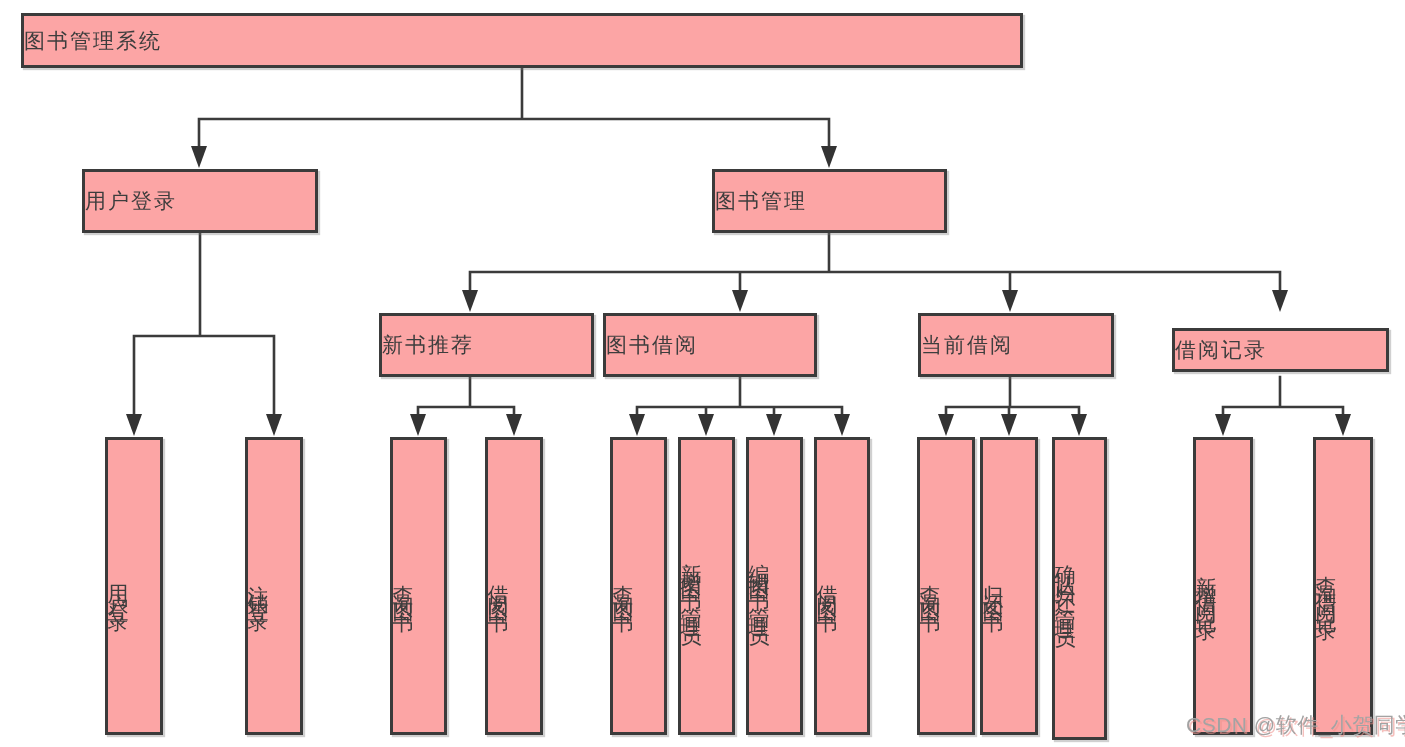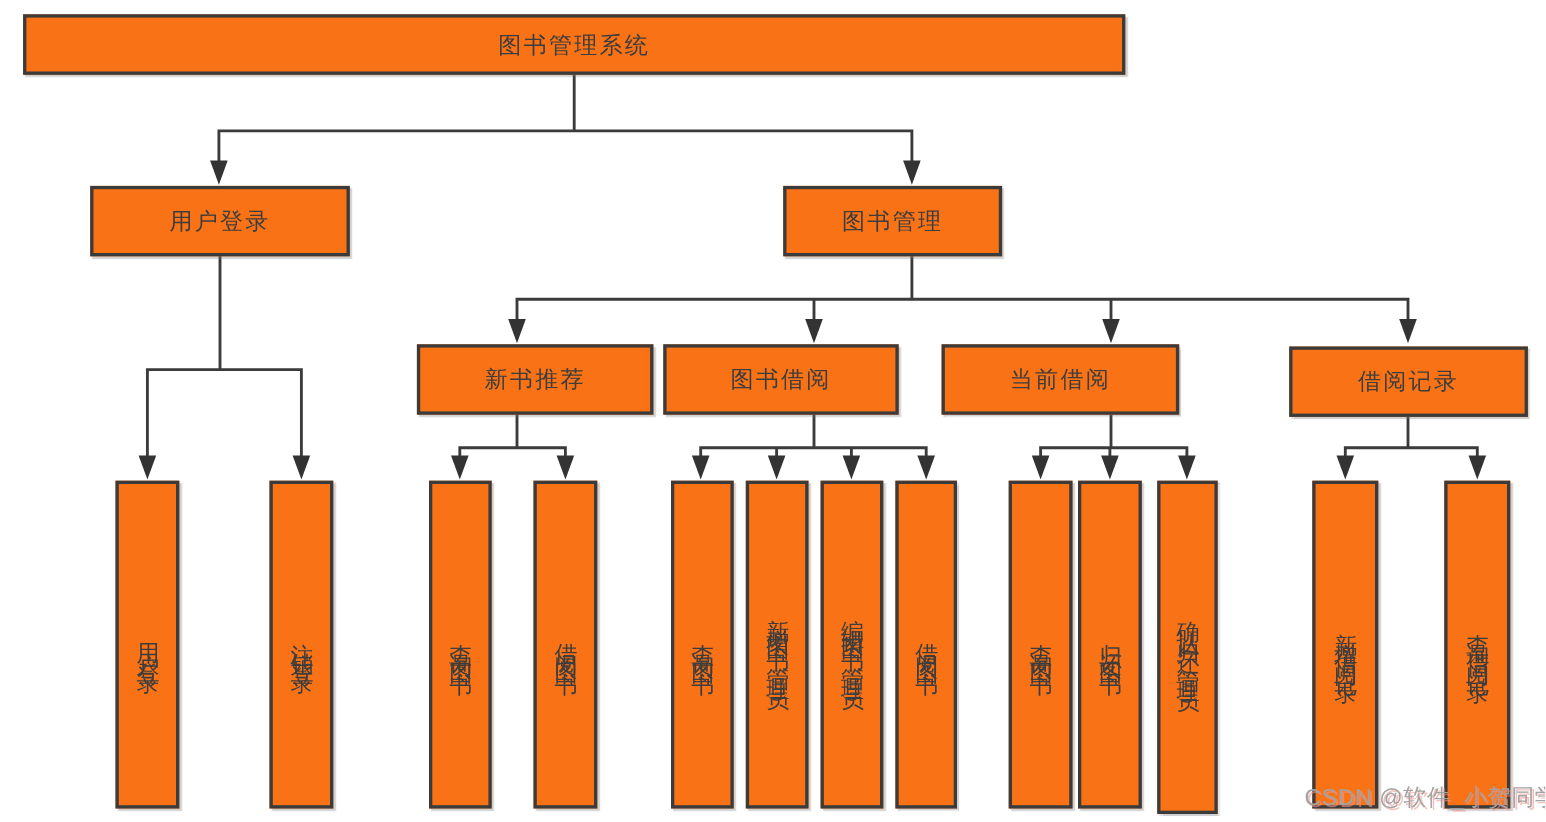--- a/index.html
+++ b/index.html
@@ -19,25 +19,25 @@
     position: absolute;
     left: 0;
     top: 0;
     width: 1405px;
     height: 747px;
   }
   .box {
     position: absolute;
     box-sizing: border-box;
     border: 3px solid #3b3b3b;
-    background: #f97316;
+    background: #fca5a5;
     box-shadow: 2px 2px 1px rgba(120,120,120,0.35);
     display: flex;
     align-items: center;
-    justify-content: center;
+    justify-content: flex-start;
     color: #3d3d3d;
   }
   .box.h span {
     font-size: 21px;
     letter-spacing: 2px;
     white-space: nowrap;
   }
   .box.v span {
     writing-mode: vertical-rl;
     text-orientation: mixed;
@@ -105,34 +105,34 @@
     </g>
   </svg>
 
   <div class="box h" style="left:21px;top:13px;width:1002px;height:55px">
     <span>图书管理系统</span>
   </div>
 
   <div class="box h" style="left:82px;top:169px;width:236px;height:64px">
     <span>用户登录</span>
   </div>
-  <div class="box h" style="left:712px;top:169px;width:199px;height:64px">
+  <div class="box h" style="left:712px;top:169px;width:235px;height:64px">
     <span>图书管理</span>
   </div>
 
   <div class="box h" style="left:379px;top:313px;width:215px;height:64px">
     <span>新书推荐</span>
   </div>
   <div class="box h" style="left:603px;top:313px;width:214px;height:64px">
     <span>图书借阅</span>
   </div>
-  <div class="box h" style="left:856px;top:313px;width:216px;height:64px">
+  <div class="box h" style="left:918px;top:313px;width:196px;height:64px">
     <span>当前借阅</span>
   </div>
-  <div class="box h" style="left:1172px;top:315px;width:217px;height:64px">
+  <div class="box h" style="left:1172px;top:328px;width:217px;height:44px">
     <span>借阅记录</span>
   </div>
 
   <div class="box v" style="left:105px;top:437px;width:58px;height:298px">
     <span>用户登录</span>
   </div>
   <div class="box v" style="left:245px;top:437px;width:58px;height:298px">
     <span>注销登录</span>
   </div>
   <div class="box v" style="left:390px;top:437px;width:57px;height:298px">

